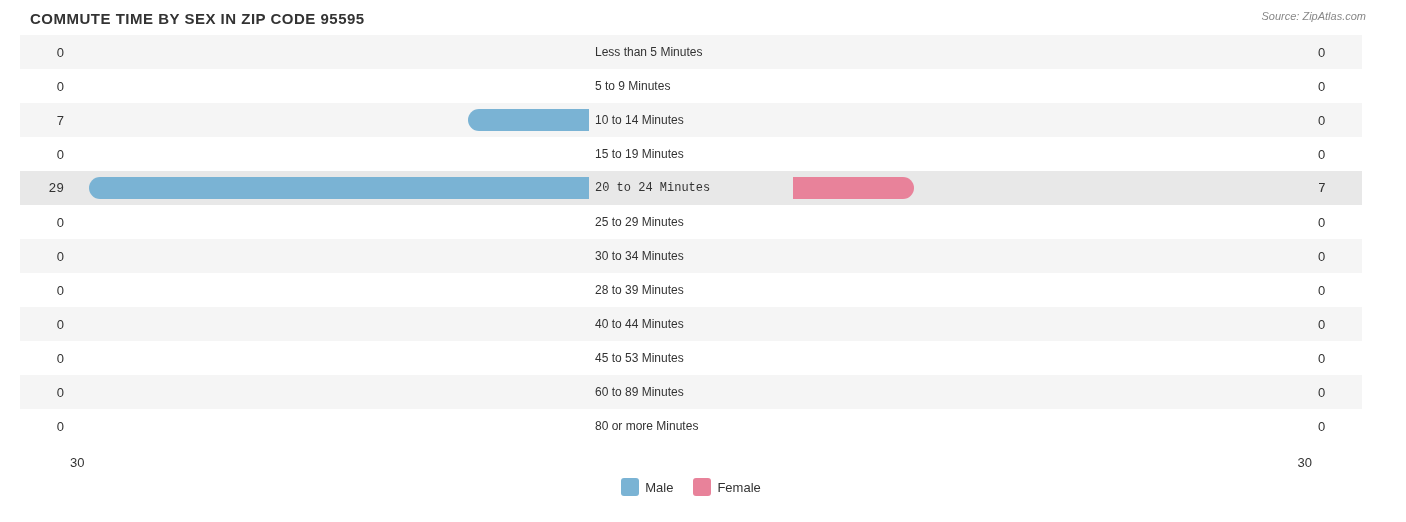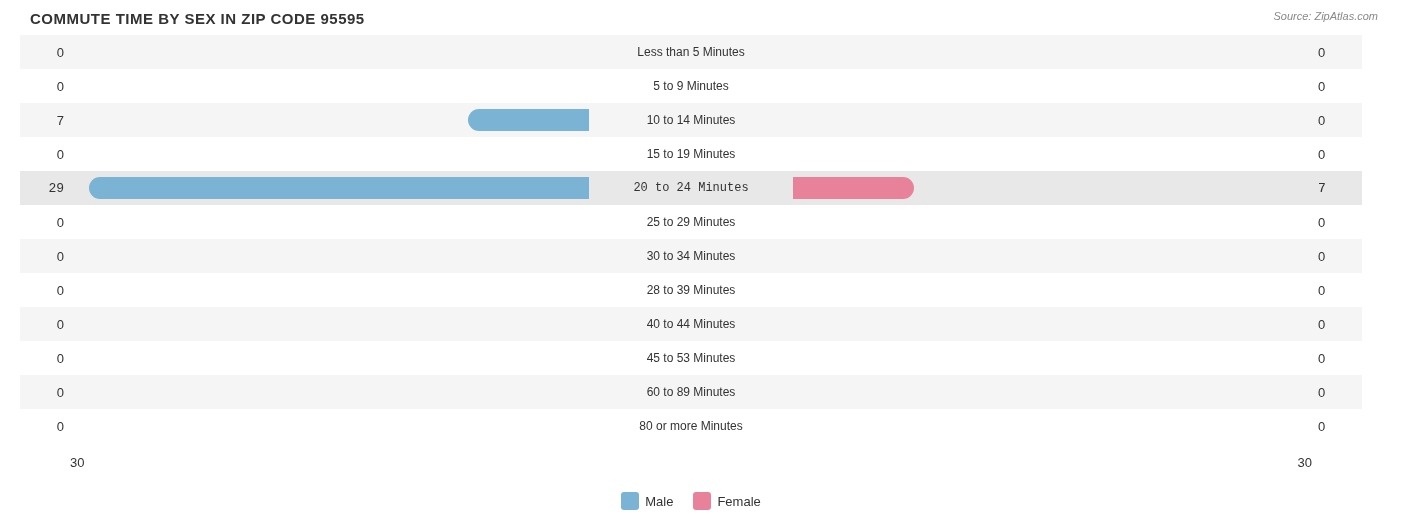--- a/index.html
+++ b/index.html
@@ -25,21 +25,21 @@
       color: #333;
       text-transform: uppercase;
       letter-spacing: 0.5px;
       margin-bottom: 8px;
       padding-left: 10px;
     }
 
     .source {
       position: absolute;
       top: 10px;
-      right: 4px;
+      right: 16px;
       font-size: 11px;
       color: #888;
       font-style: italic;
     }
 
     .chart-area {
       position: relative;
       width: 100%;
       height: 420px;
       margin-top: 5px;
@@ -87,21 +87,21 @@
 
     .bar-left {
       height: 22px;
       border-radius: 11px 0 0 11px;
       background: #7ab3d4;
       min-width: 0;
     }
 
     .label-center {
       width: 200px;
-      text-align: center;
+      text-align: left;
       font-size: 12px;
       color: #333;
       flex-shrink: 0;
       z-index: 2;
       background: transparent;
       padding: 0 4px;
     }
 
     .bar-right-wrapper {
       flex: 1;
@@ -148,21 +148,21 @@
       font-size: 13px;
       color: #333;
       padding-right: 0px;
     }
 
     .legend {
       display: flex;
       justify-content: center;
       align-items: center;
       gap: 20px;
-      margin-top: 22px;
+      margin-top: 8px;
       font-size: 13px;
       color: #333;
     }
 
     .legend-item {
       display: flex;
       align-items: center;
       gap: 6px;
     }
 

